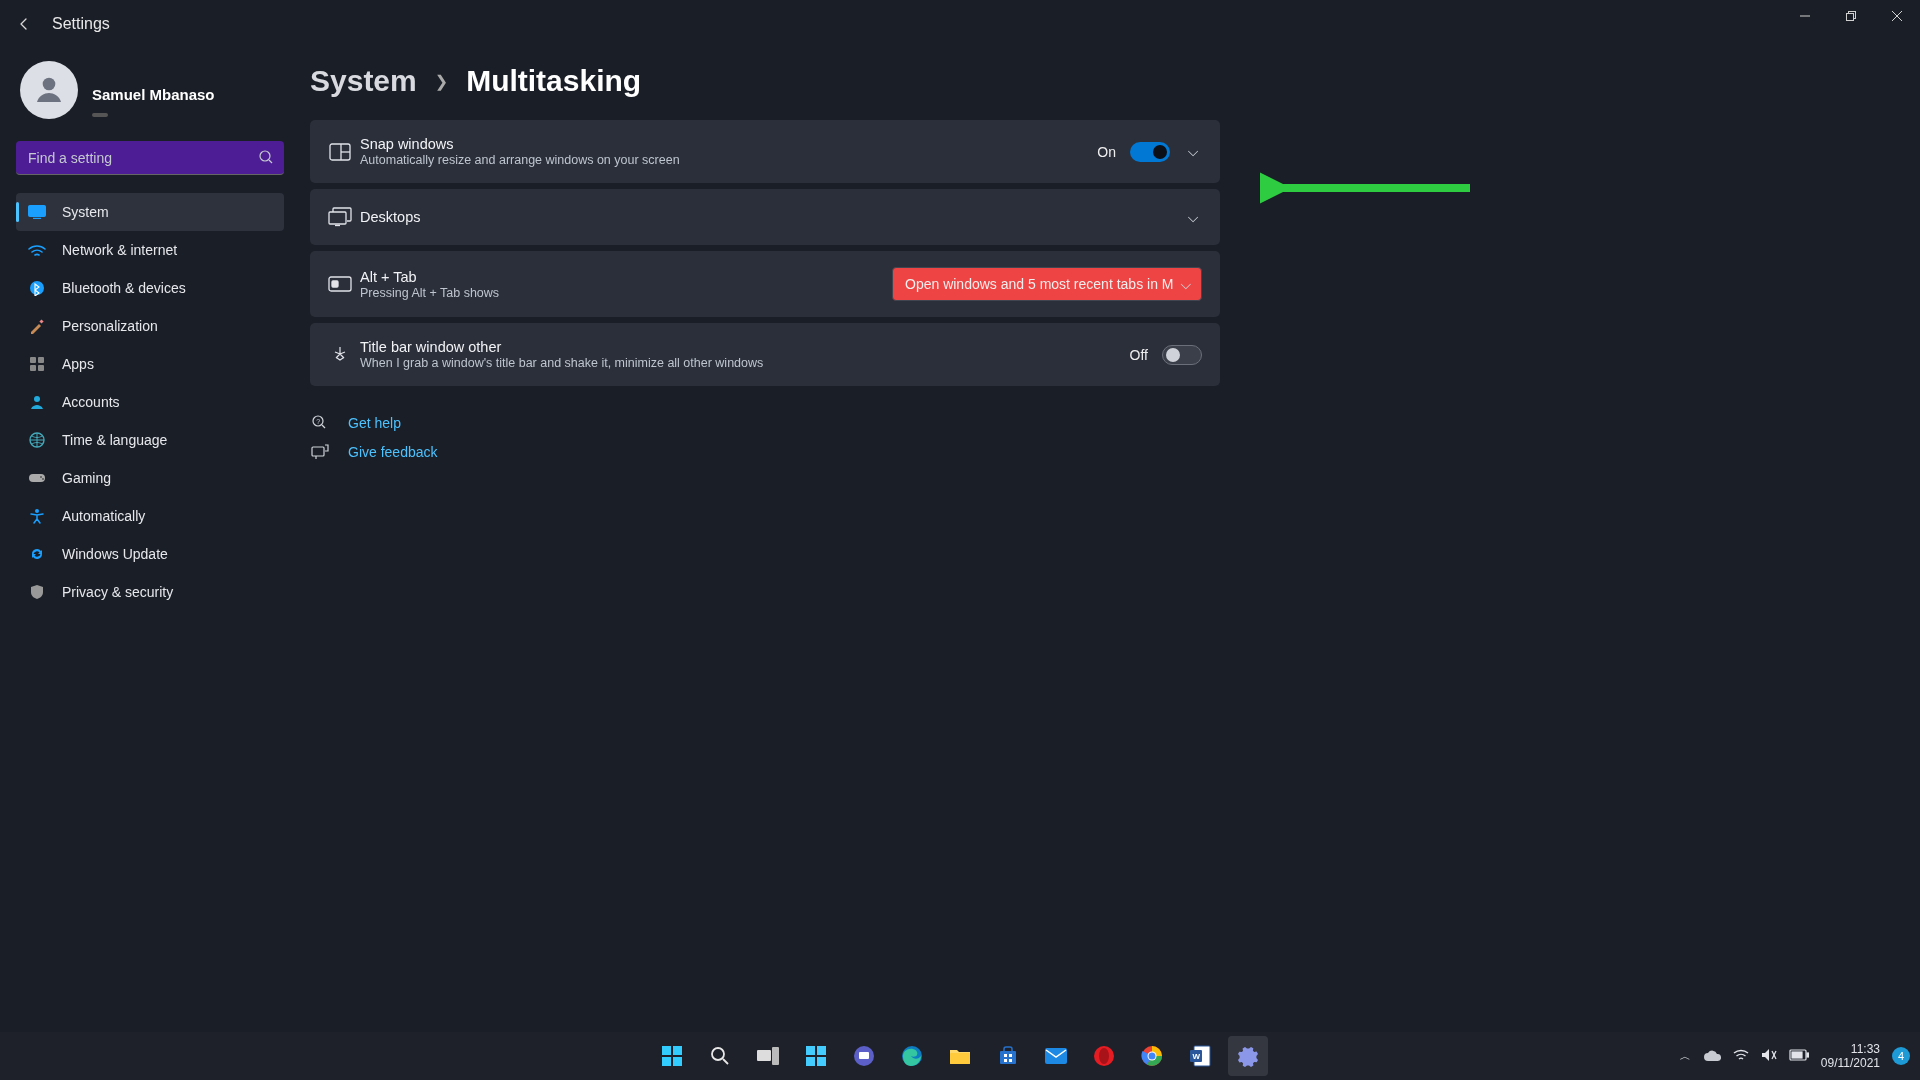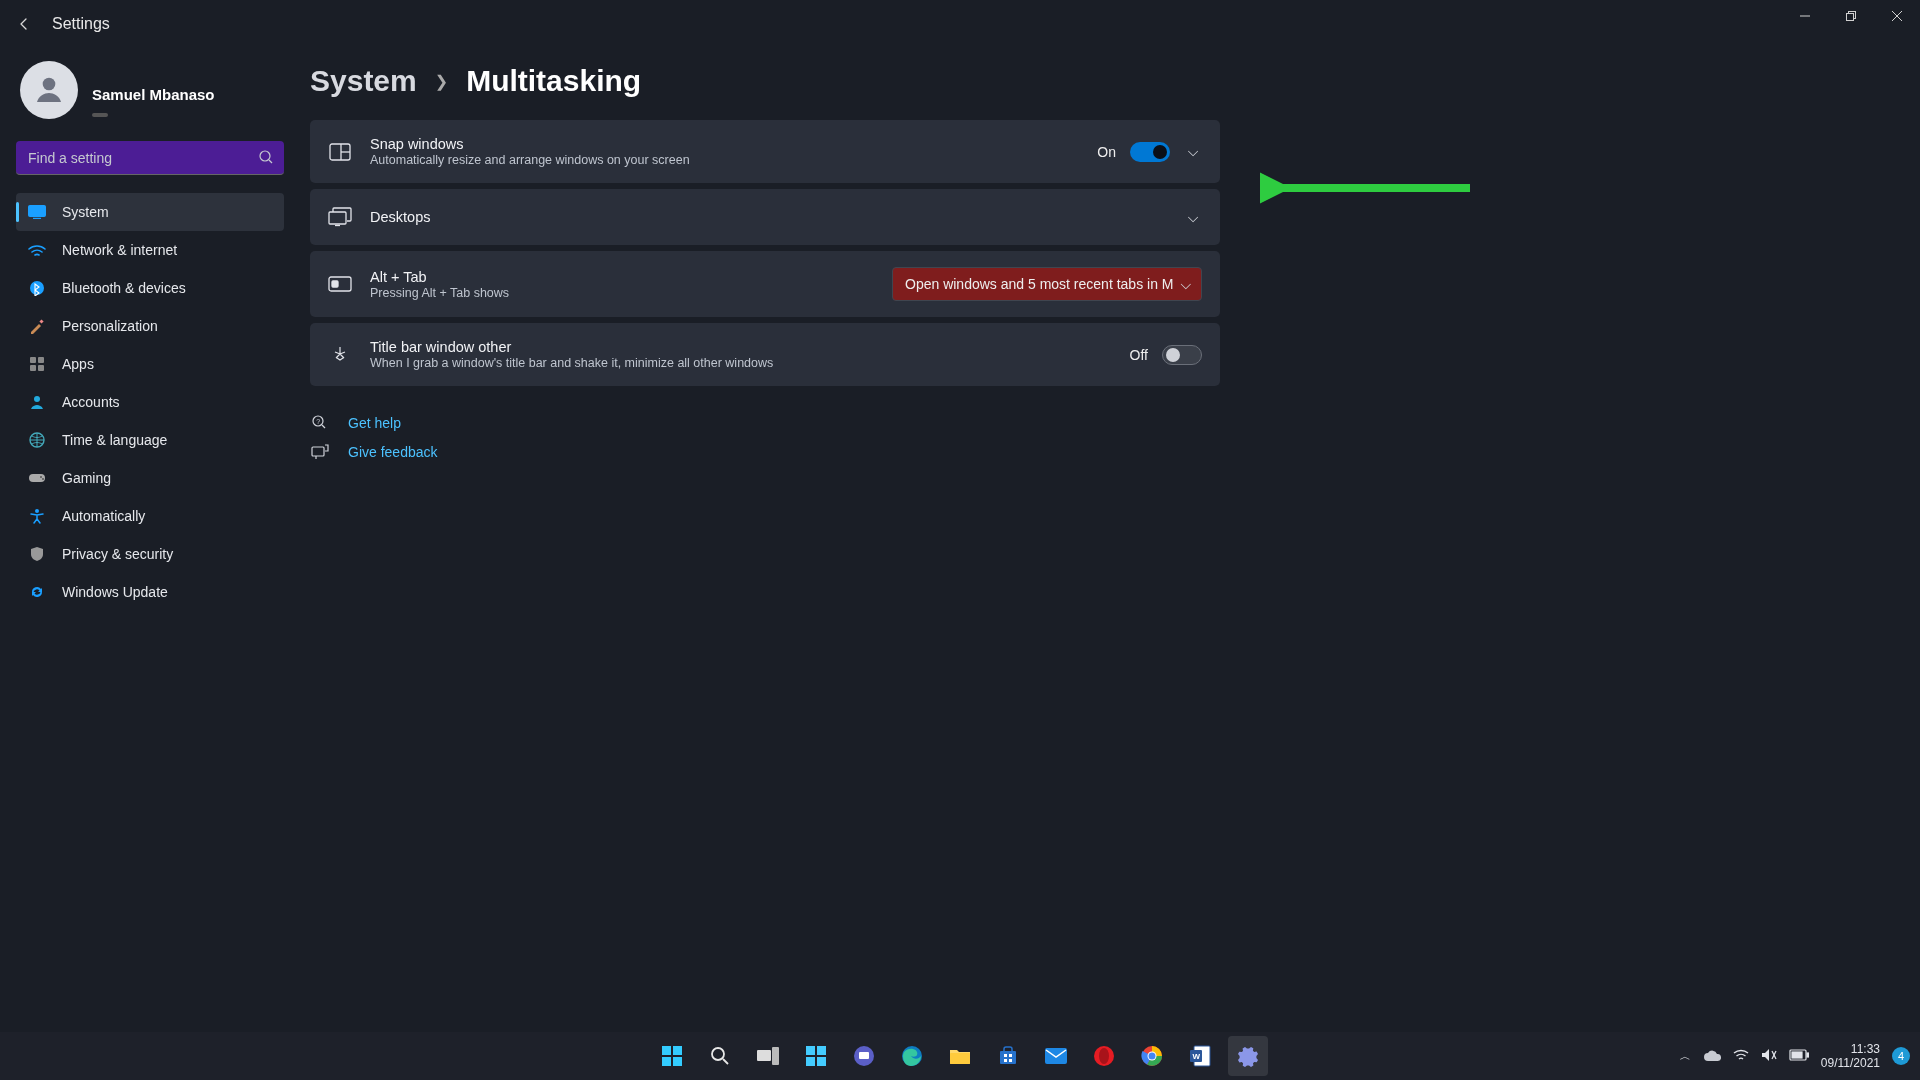--- a/index.html
+++ b/index.html
@@ -53,39 +53,39 @@
   .nav li .nicon{width:18px;height:18px;display:flex;align-items:center;justify-content:center;font-size:14px;}
 
   
   .bc{display:flex;align-items:center;gap:18px;margin:6px 0 22px 0;}
   .bc .root{font-size:30px;font-weight:600;color:#d8dae0;}
   .bc .chev{color:#aaa;font-size:16px;}
   .bc .leaf{font-size:30px;font-weight:700;}
 
   
   .card{background:var(--panel);border-radius:5px;padding:0;margin-bottom:6px;}
-  .row{display:flex;align-items:center;padding:16px 18px;gap:18px;}
+  .row{display:flex;align-items:center;padding:16px 18px;gap:8px;}
   .row .ricon{width:24px;height:24px;display:flex;align-items:center;justify-content:center;color:#e0e3ea;flex-shrink:0;}
   .row .labels{flex:1;min-width:0;}
   .row .t1{font-size:14.5px;color:#f2f3f6;}
   .row .t2{font-size:12.5px;color:#bfc5cf;margin-top:1px;}
   .row .controls{display:flex;align-items:center;gap:14px;}
   .row .state{font-size:14px;color:#eee;}
 
   
   .toggle{width:40px;height:20px;border-radius:10px;position:relative;}
   .toggle.on{background:var(--accent);}
   .toggle.on::after{content:"";position:absolute;right:3px;top:3px;width:14px;height:14px;border-radius:50%;background:#0a0f18;}
   .toggle.off{background:#3a3f49;border:1px solid #6a6f79;}
   .toggle.off::after{content:"";position:absolute;left:3px;top:2px;width:14px;height:14px;border-radius:50%;background:#cfd2d8;}
 
   .chevron{color:#cfd2d8;font-size:14px;width:18px;text-align:center;}
 
   
-  .select{background:#7f1d1d;border:1px solid #40454f;border-radius:4px;height:34px;display:flex;align-items:center;padding:0 30px 0 12px;font-size:14px;color:#eee;position:relative;max-width:310px;white-space:nowrap;overflow:hidden;text-overflow:ellipsis;}
+  .select{background:#ef4444;border:1px solid #40454f;border-radius:4px;height:34px;display:flex;align-items:center;padding:0 30px 0 12px;font-size:14px;color:#eee;position:relative;max-width:310px;white-space:nowrap;overflow:hidden;text-overflow:ellipsis;}
   .select::after{content:"⌵";position:absolute;right:10px;color:#cfd2d8;}
 
   
   .help{margin-top:22px;}
   .help a{display:flex;align-items:center;gap:18px;color:var(--link);text-decoration:none;font-size:14px;padding:6px 0;}
   .help .hicon{width:20px;display:flex;justify-content:center;color:#d8dade;}
 
   
   .arrow{position:absolute;top:168px;left:1260px;pointer-events:none;}
 
@@ -234,33 +234,33 @@
         <span class="nicon">
             <svg width="16" height="16" viewBox="0 0 16 16">
               <circle cx="8" cy="3" r="2" fill="#1a9fff"></circle>
               <path d="M2 6l6 1 6-1M8 7v4l-3 4M8 11l3 4" stroke="#1a9fff" stroke-width="1.5" fill="none" stroke-linecap="round"></path>
             </svg>
           </span>
         <span>Automatically</span>
       </li>
       <li>
         <span class="nicon">
+            <svg width="16" height="16" viewBox="0 0 16 16">
+              <path d="M3 8a5 5 0 019-3l1-1v4h-4l1.5-1.5A3.5 3.5 0 004.5 8M13 8a5 5 0 01-9 3l-1 1V8h4l-1.5 1.5A3.5 3.5 0 0011.5 8" fill="#1a9fff"></path>
+            </svg>
+          </span>
+        <span>Windows Update</span>
+      </li>
+      <li>
+        <span class="nicon">
             <svg width="14" height="16" viewBox="0 0 14 16">
               <path d="M7 1l6 2v5c0 4-3 6-6 7-3-1-6-3-6-7V3l6-2z" fill="#999"></path>
             </svg>
           </span>
         <span>Privacy &amp; security</span>
-      </li>
-      <li>
-        <span class="nicon">
-            <svg width="16" height="16" viewBox="0 0 16 16">
-              <path d="M3 8a5 5 0 019-3l1-1v4h-4l1.5-1.5A3.5 3.5 0 004.5 8M13 8a5 5 0 01-9 3l-1 1V8h4l-1.5 1.5A3.5 3.5 0 0011.5 8" fill="#1a9fff"></path>
-            </svg>
-          </span>
-        <span>Windows Update</span>
       </li>
     </ul>
   </aside>
 
   <main class="content">
     <div class="bc">
       <span class="root">System</span>
       <span class="chev">❯</span>
       <span class="leaf">Multitasking</span>
     </div>

